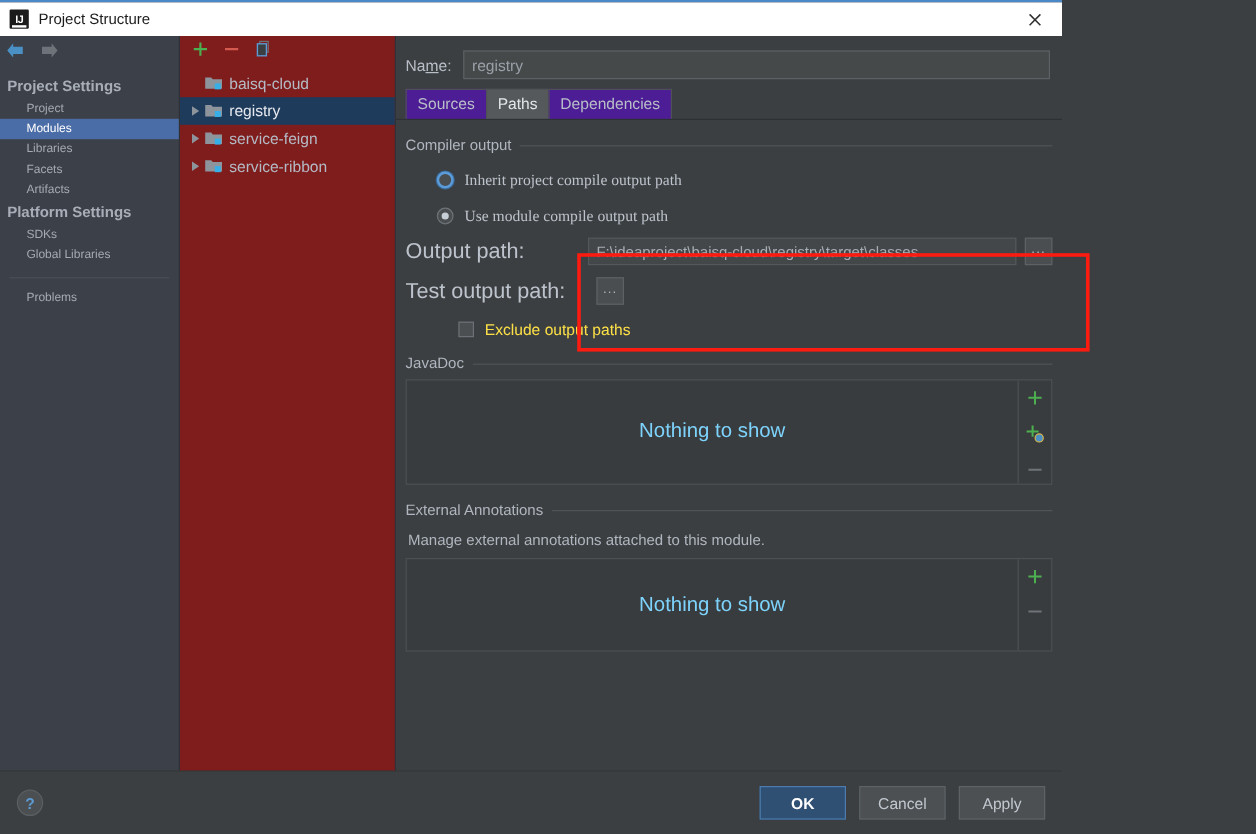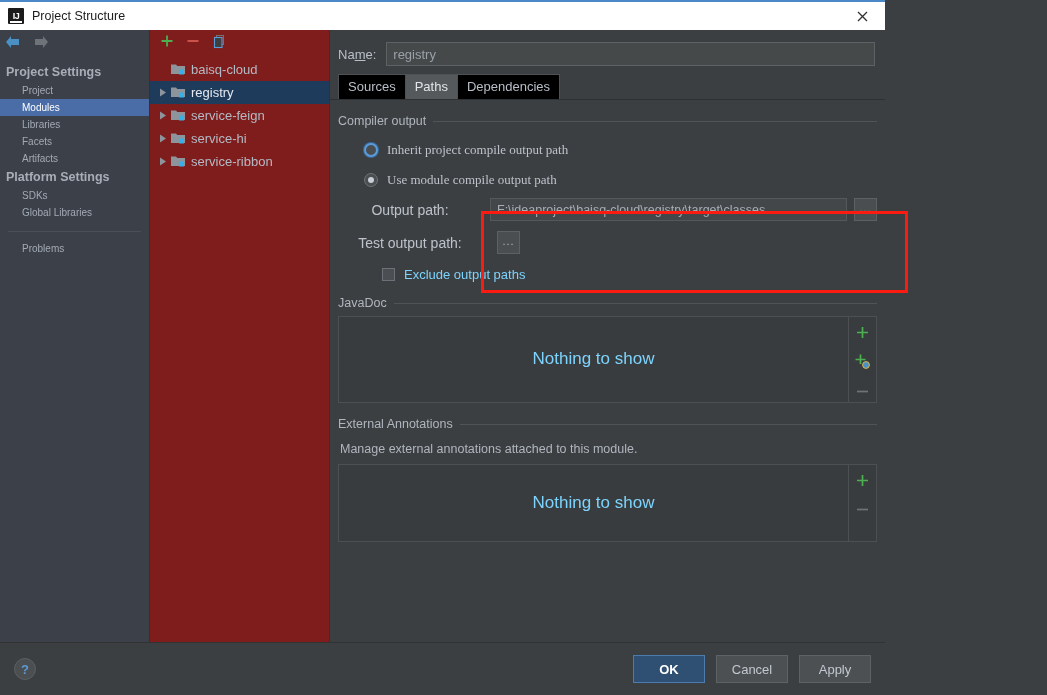--- a/index.html
+++ b/index.html
@@ -159,21 +159,21 @@
     outline: none;
   }
   .tabs {
     display: flex; align-items: flex-end;
     padding-left: 8px;
     border-bottom: 1px solid #2e3133;
   }
   .tab {
     font-size: 13px; color: #b9bfc8;
     padding: 4px 9px 5px 9px;
-    background: #000000;
+    background: #4c1d95;
     border: 1px solid #4e5254;
     border-bottom: none;
     margin-right: -1px;
     cursor: pointer;
   }
   .tab.active {
     background: #55595b; color: #e2e6ea;
   }
 
   .panel-scroll {
@@ -219,22 +219,22 @@
     border-radius: 50%; background: #c8ced6;
   }
 
   .path-row {
     display: flex; align-items: center;
     margin: 10px 0 0 0;
   }
   .path-row:first-of-type { margin-top: 12px; }
   .path-label {
     width: 152px; flex: 0 0 152px;
-    text-align: center; padding-right: 8px;
-    font-size: 14px; color: #bdc3cc;
+    text-align: left; padding-right: 8px;
+    font-size: 18px; color: #bdc3cc;
   }
   .path-input {
     flex: 1 1 auto; min-width: 0;
     height: 23px;
     background: #43474a;
     border: 1px solid #53585b;
     color: #a8aeb6;
     font-size: 12.5px;
     font-family: "Liberation Sans", sans-serif;
     padding: 0 6px;
@@ -252,21 +252,21 @@
   }
   .check-row {
     display: flex; align-items: center;
     margin: 13px 0 0 44px; cursor: pointer;
   }
   .checkbox {
     width: 13px; height: 13px; flex: 0 0 13px;
     background: #4b4f51; border: 1px solid #6b7176;
     margin-right: 9px;
   }
-  .check-row .lbl { font-size: 13px; color: #7dd3fc; }
+  .check-row .lbl { font-size: 13px; color: #fde047; }
 
   .desc {
     font-size: 12.5px; color: #b0b6bf;
     margin: 9px 0 0 2px; line-height: 1.45;
     max-width: 700px;
   }
   .listbox-wrap {
     display: flex; margin-top: 6px;
     border: 1px solid #4c5053;
     background: #393c3e;
@@ -428,34 +428,20 @@
           </span>
           <span class="mod-ico">
             <svg width="16" height="14" viewBox="0 0 16 14" aria-hidden="true">
               <path d="M1 2.5 L6 2.5 L7.3 4 L15 4 L15 12 L1 12 Z" fill="#8d949c"></path>
               <rect x="9" y="7.5" width="5" height="5" fill="#36b0e6"></rect>
             </svg>
           </span>
           <span>service-feign</span>
         </div>
 
-        <div class="tree-row">
-          <span class="tw">
-            <svg width="8" height="9" viewBox="0 0 8 9" aria-hidden="true">
-              <path d="M1 0.5 L7 4.5 L1 8.5 Z" fill="#8d949c"></path>
-            </svg>
-          </span>
-          <span class="mod-ico">
-            <svg width="16" height="14" viewBox="0 0 16 14" aria-hidden="true">
-              <path d="M1 2.5 L6 2.5 L7.3 4 L15 4 L15 12 L1 12 Z" fill="#8d949c"></path>
-              <rect x="9" y="7.5" width="5" height="5" fill="#36b0e6"></rect>
-            </svg>
-          </span>
-          <span>service-hi</span>
-        </div>
 
         <div class="tree-row">
           <span class="tw">
             <svg width="8" height="9" viewBox="0 0 8 9" aria-hidden="true">
               <path d="M1 0.5 L7 4.5 L1 8.5 Z" fill="#8d949c"></path>
             </svg>
           </span>
           <span class="mod-ico">
             <svg width="16" height="14" viewBox="0 0 16 14" aria-hidden="true">
               <path d="M1 2.5 L6 2.5 L7.3 4 L15 4 L15 12 L1 12 Z" fill="#8d949c"></path>

